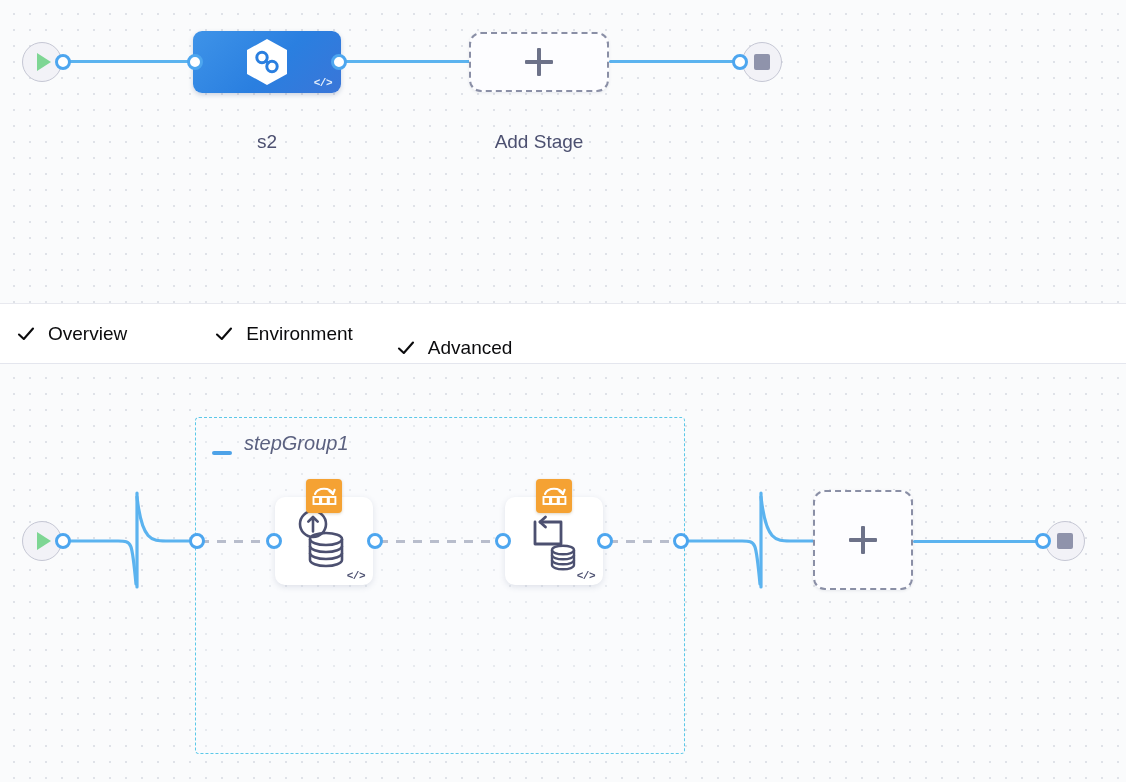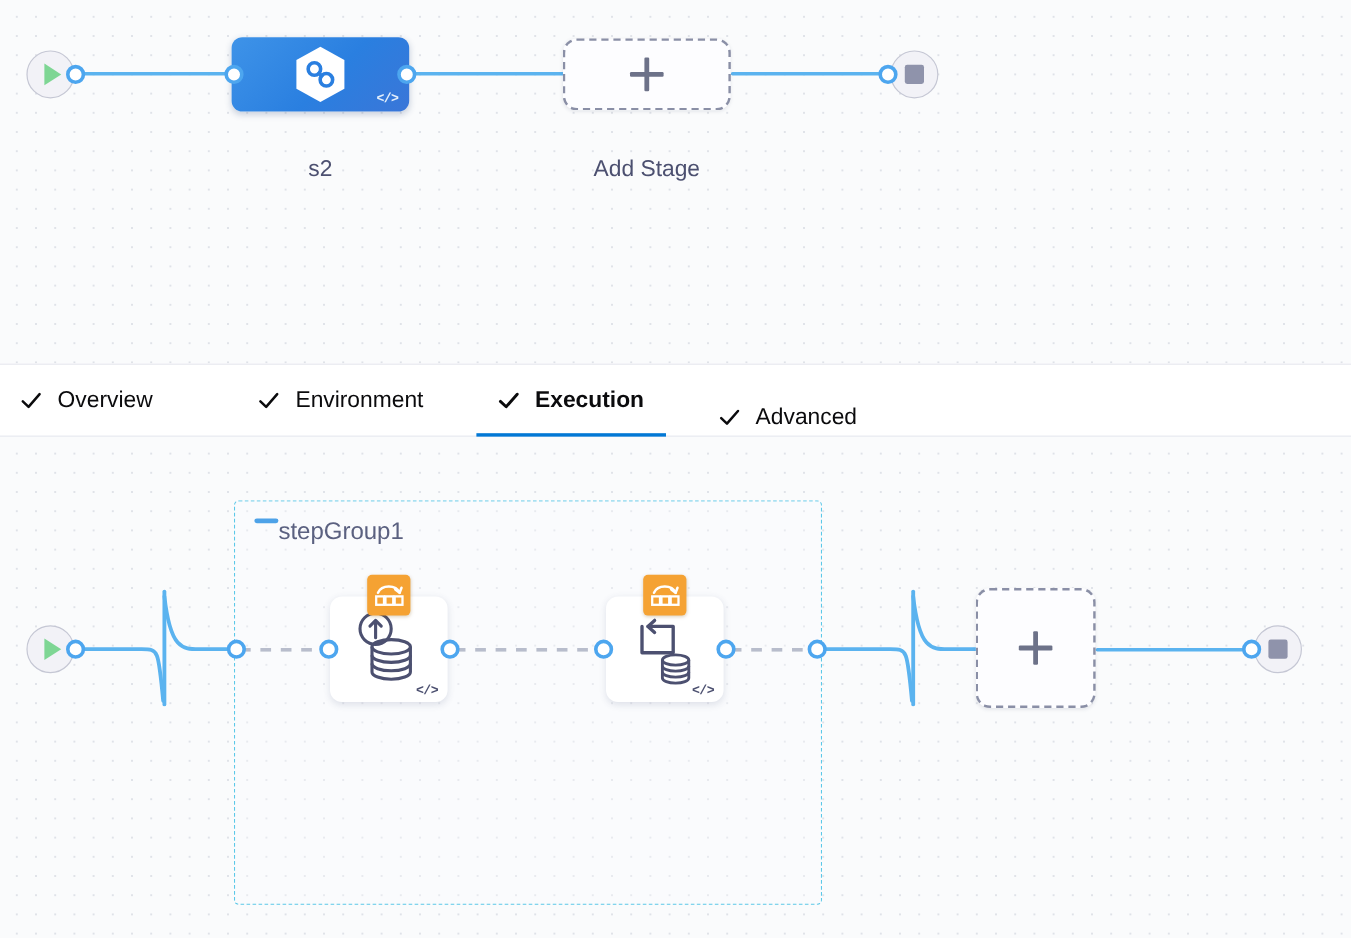--- a/index.html
+++ b/index.html
@@ -114,22 +114,23 @@
   .plus::after{top:0;left:12px;height:28px;width:4px;}
 
   
   .stepgroup{
     position:absolute;
     border:1.5px dashed #5bc8e8;border-radius:4px;
     background:rgba(252,253,255,.30);
     box-sizing:border-box;z-index:1;
   }
   .sg-header{
-    position:absolute;display:flex;align-items:flex-start;z-index:7;
+    position:absolute;display:flex;align-items:flex-end;gap:12px;z-index:7;
     cursor:pointer;
+    font-style:italic;
   }
   .sg-minus{width:20px;height:4px;background:#4da2e8;border-radius:2px;}
   .sg-title{color:#5b6180;font-size:20px;white-space:nowrap;}
 
   
   .step-node{
     position:absolute;width:98px;height:88px;border-radius:10px;
     background:#ffffff;box-shadow:0 2px 6px rgba(60,70,110,.14);
     z-index:4;cursor:pointer;
   }
@@ -210,28 +211,20 @@
 
     <div class="tab" id="tab-environment">
       <span class="check">
         <svg width="18" height="18" viewBox="0 0 18 18">
             <path d="M2 9.5 L6.8 14 L16 3.5" fill="none" stroke="#0b0b0d" stroke-width="2.1" stroke-linecap="round" stroke-linejoin="round"></path>
           </svg>
       </span>
       <span class="lbl">Environment</span>
     </div>
 
-    <div class="tab active" id="tab-execution">
-      <span class="check">
-        <svg width="18" height="18" viewBox="0 0 18 18">
-            <path d="M2 9.5 L6.8 14 L16 3.5" fill="none" stroke="#0b0b0d" stroke-width="2.4" stroke-linecap="round" stroke-linejoin="round"></path>
-          </svg>
-      </span>
-      <span class="lbl">Execution</span>
-    </div>
 
     <div class="tab" id="tab-advanced">
       <span class="check">
         <svg width="18" height="18" viewBox="0 0 18 18">
             <path d="M2 9.5 L6.8 14 L16 3.5" fill="none" stroke="#0b0b0d" stroke-width="2.1" stroke-linecap="round" stroke-linejoin="round"></path>
           </svg>
       </span>
       <span class="lbl">Advanced</span>
     </div>
   </div>

